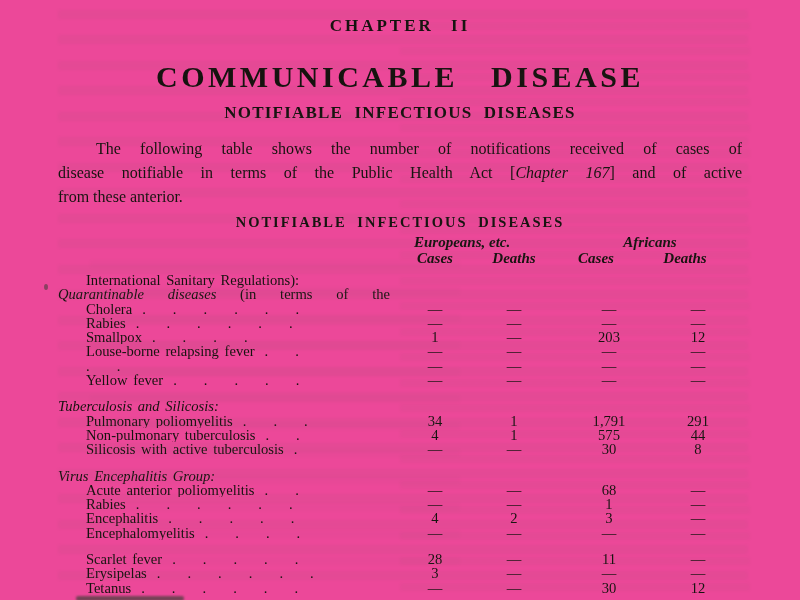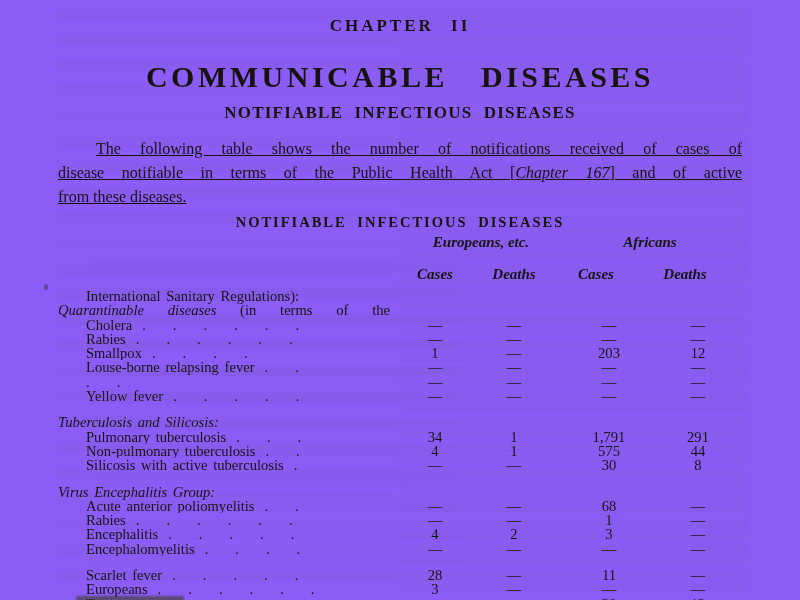--- a/index.html
+++ b/index.html
@@ -1,52 +1,52 @@
 <!DOCTYPE html>
 <html><head>
 <meta charset="utf-8">
 <style>
   html,body{margin:0;padding:0;background:#f6f6f4;}
   .screen{
     position:relative;width:800px;height:600px;overflow:hidden;
     background:linear-gradient(100deg,#f3f2ef 0%,#edecе8 18%,#eae8e4 45%,#e6e5e1 75%,#e3e2de 100%);
-    background-color:#8b5cf6;
+    background-color:#ec4899;
     font-family:"Liberation Serif","DejaVu Serif",serif;
     color:#16130f;
   }
   
   .ghost{position:absolute;pointer-events:none;filter:blur(1.7px);}
   .ghost-a{left:58px;right:52px;top:10px;bottom:8px;opacity:.5;
     background:repeating-linear-gradient(to bottom,rgba(92,90,84,.11) 0 9px,transparent 9px 25.5px);}
   .ghost-b{left:400px;right:50px;top:22px;bottom:6px;opacity:.45;
     background:repeating-linear-gradient(to bottom,rgba(92,90,84,.11) 0 8px,transparent 8px 25.5px);}
   .ghost-c{left:90px;right:340px;top:260px;bottom:20px;opacity:.35;
     background:repeating-linear-gradient(to bottom,rgba(92,90,84,.09) 0 8px,transparent 8px 27px);}
 
   h1.chapter{margin:0;padding-top:16px;text-align:center;
     font-size:17px;font-weight:bold;letter-spacing:3px;word-spacing:10px;}
   h2.title{margin:24px 0 0;text-align:center;
     font-size:30px;font-weight:bold;letter-spacing:3.5px;word-spacing:22px;}
   h3.subtitle{margin:9px 0 0;text-align:center;
     font-size:17px;font-weight:bold;letter-spacing:1.2px;word-spacing:6px;}
 
-  .intro{margin:14px 58px 0;font-size:16px;line-height:24px;text-decoration:underline;}
+  .intro{margin:14px 58px 0;font-size:16px;line-height:24px;}
   .intro .line{display:block;}
   .intro .justify{text-align:justify;height:24px;overflow:hidden;}
   .intro .justify::after{content:"";display:inline-block;width:100%;height:0;}
   .intro .l1{text-indent:38px;}
 
   .caption{margin-top:5px;text-align:center;font-weight:bold;
     font-size:14.5px;letter-spacing:2px;word-spacing:5px;}
 
   .thead{margin:4px 58px 0;font-style:italic;font-weight:bold;font-size:15px;line-height:15px;}
   .grow,.srow{display:flex;}
-  .srow{margin-top:17px;}
+  .srow{margin-top:1px;}
   .gspacer{width:332px;}
-  .ghead.g1{width:158px;text-align:center;padding-left:24px;box-sizing:border-box;}
+  .ghead.g1{width:158px;text-align:left;padding-left:24px;box-sizing:border-box;}
   .ghead.g2{width:190px;text-align:center;padding-left:14px;box-sizing:border-box;}
   .shead{text-align:center;box-sizing:border-box;}
   .shead.h0{width:90px;}
   .shead.h1{width:68px;}
   .shead.h2{width:110px;padding-right:14px;}
   .shead.h3{width:80px;padding-right:26px;}
 
   #tbody{margin:7px 58px 0;font-size:14.6px;line-height:14.3px;word-spacing:2px;}
   .section{margin-bottom:12px;}
   .section:last-child{margin-bottom:0;}
@@ -73,27 +73,27 @@
 </style>
 </head>
 <body>
 
 <div class="screen">
   <div class="ghost ghost-a"></div>
   <div class="ghost ghost-b"></div>
   <div class="ghost ghost-c"></div>
 
   <h1 class="chapter">CHAPTER II</h1>
-  <h2 class="title">COMMUNICABLE DISEASES</h2>
+  <h2 class="title">COMMUNICABLE DISEASE</h2>
   <h3 class="subtitle">NOTIFIABLE INFECTIOUS DISEASES</h3>
 
   <div class="intro">
     <span class="line justify l1">The following table shows the number of notifications received of cases of</span>
     <span class="line justify"><span>disease notifiable in terms of the Public Health Act [</span><i>Chapter 167</i><span>] and of active</span></span>
-    <span class="line">from these diseases.</span>
+    <span class="line">from these anterior.</span>
   </div>
 
   <div class="caption">NOTIFIABLE INFECTIOUS DISEASES</div>
 
   <div class="thead">
     <div class="grow">
       <div class="gspacer"></div>
       <div class="ghead g1">Europeans, etc.</div>
       <div class="ghead g2">Africans</div>
     </div>
@@ -173,21 +173,21 @@
           <div class="val c2">—</div>
           <div class="val c3">—</div>
         </div>
       </div>
       <div class="section">
         <div class="trow">
           <div class="label"><i class="sec-italic">Tuberculosis and Silicosis:</i></div>
         </div>
         <div class="trow">
           <div class="label flexl indent">
-            <span class="rname">Pulmonary tuberculosis</span>
+            <span class="rname">Pulmonary poliomyelitis</span>
             <span class="dots">...</span>
           </div>
           <div class="val c0">34</div>
           <div class="val c1">1</div>
           <div class="val c2">1,791</div>
           <div class="val c3">291</div>
         </div>
         <div class="trow">
           <div class="label flexl indent">
             <span class="rname">Non-pulmonary tuberculosis</span>
@@ -260,21 +260,21 @@
             <span class="rname">Scarlet fever</span>
             <span class="dots">.....</span>
           </div>
           <div class="val c0">28</div>
           <div class="val c1">—</div>
           <div class="val c2">11</div>
           <div class="val c3">—</div>
         </div>
         <div class="trow">
           <div class="label flexl indent">
-            <span class="rname">Europeans</span>
+            <span class="rname">Erysipelas</span>
             <span class="dots">......</span>
           </div>
           <div class="val c0">3</div>
           <div class="val c1">—</div>
           <div class="val c2">—</div>
           <div class="val c3">—</div>
         </div>
         <div class="trow">
           <div class="label flexl indent">
             <span class="rname">Tetanus</span>

